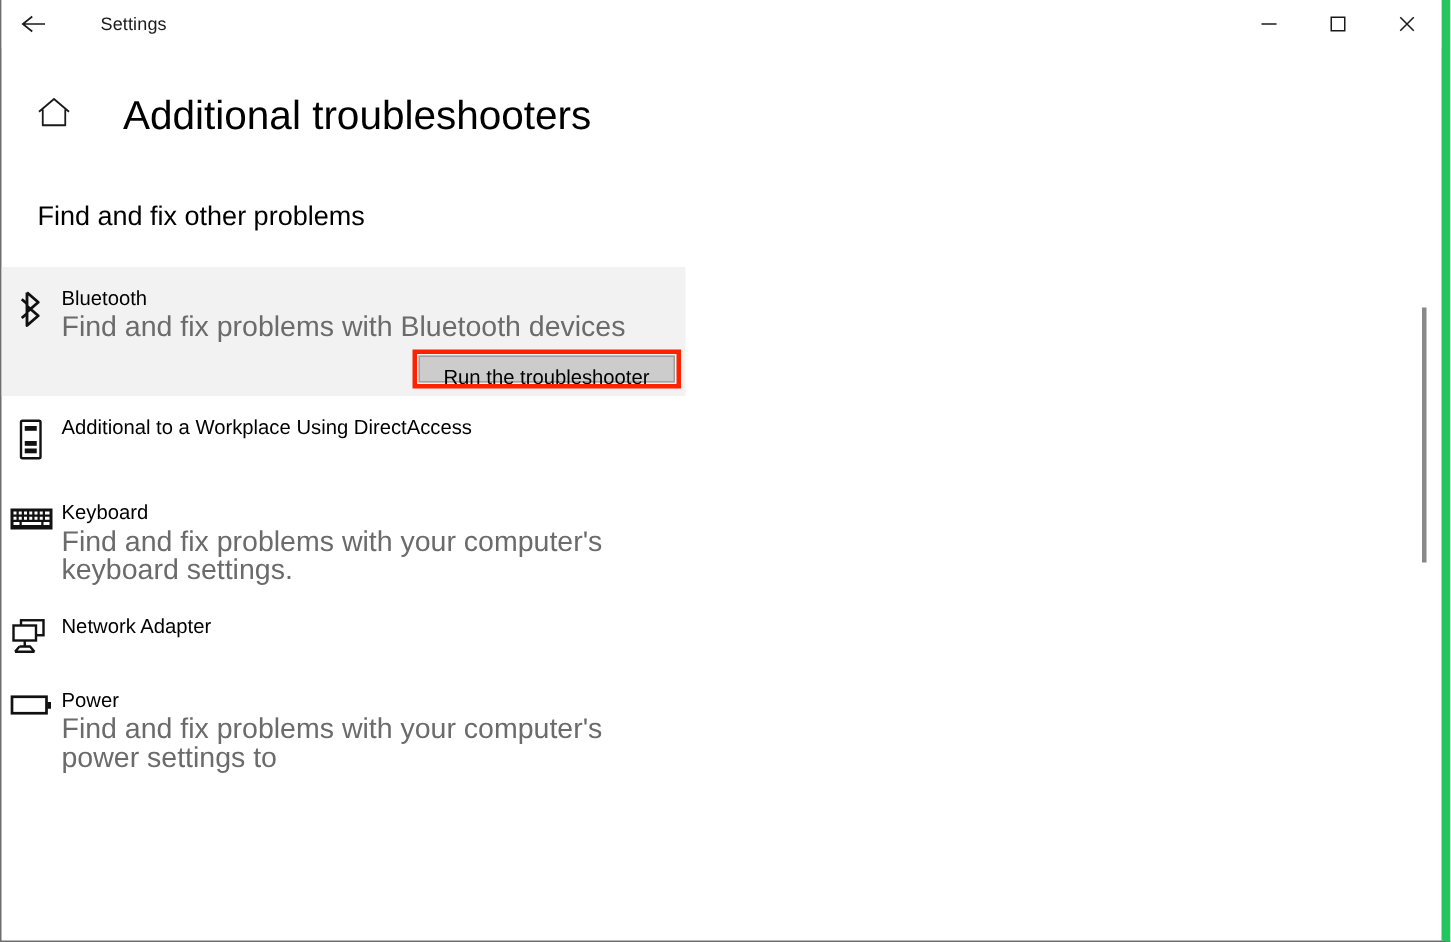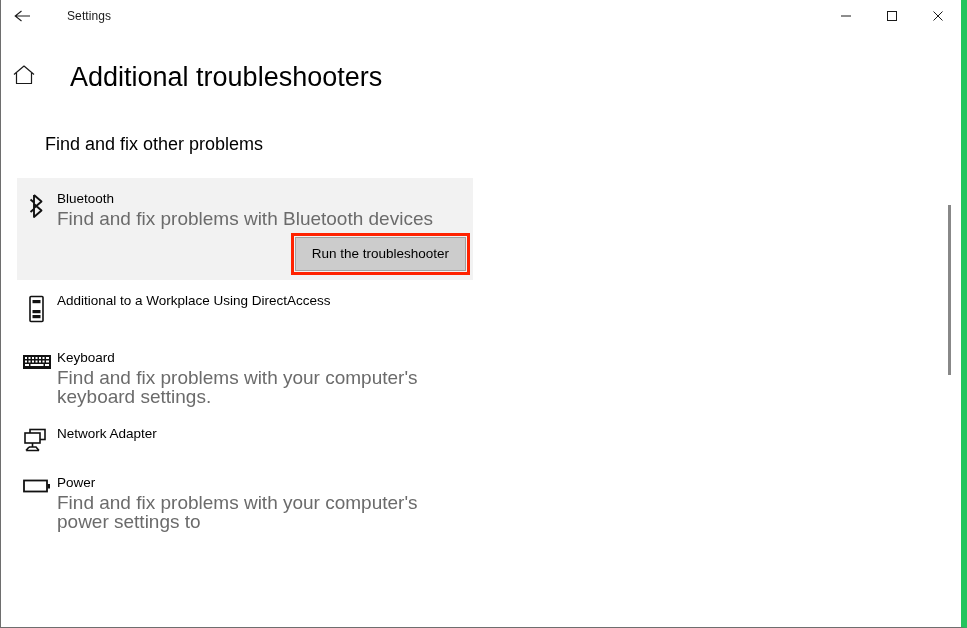--- a/index.html
+++ b/index.html
@@ -63,21 +63,21 @@
     display: flex;
     align-items: center;
     justify-content: center;
   }
   .win-btn svg { display: block; }
 
   
   .page-header {
     display: flex;
     align-items: center;
-    padding-left: 9px;
+    padding-left: 21px;
     margin-top: 23px;
     height: 44px;
   }
   .home-icon {
     width: 28px;
     height: 28px;
     display: flex;
     align-items: center;
     justify-content: center;
     flex: 0 0 auto;
@@ -92,26 +92,24 @@
   }
 
   
   .section-title {
     font-size: 18px;
     font-weight: 400;
     color: #000000;
     padding-left: 24px;
     margin-top: 36px;
     line-height: 1;
-    margin-left: 20px;
   }
 
   .list {
     margin-top: 25px;
-    padding-left: 16px;
   }
 
   
   .item {
     display: block;
     width: 456px;
     box-sizing: border-box;
   }
   .item.selected {
     background: #f2f2f2;
@@ -157,21 +155,21 @@
     padding-right: 7px;
     margin-top: 9px;
   }
   .run-btn {
     background: #cccccc;
     border: 1px solid #a0a0a0;
     color: #000000;
     font-family: "Liberation Sans", sans-serif;
     font-size: 13.5px;
     padding: 0 16px;
-    height: 34px;
+    height: 18px;
     line-height: 28px;
     outline: 3px solid #ff2200;
     outline-offset: 1px;
     white-space: nowrap;
     box-sizing: border-box;
   }
 
   
   .scrollbar {
     position: absolute;

